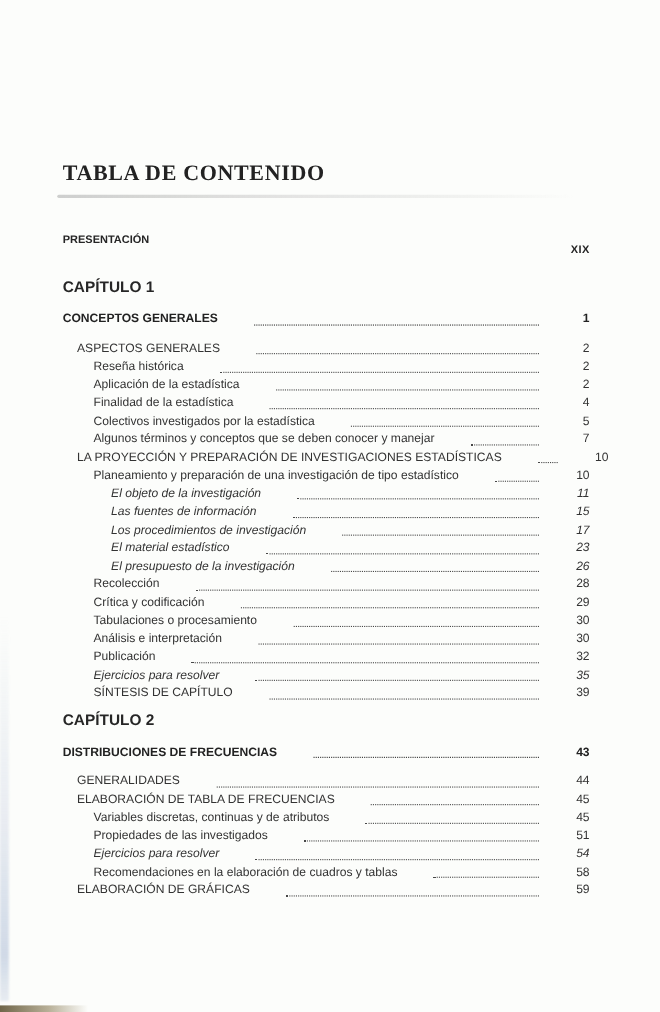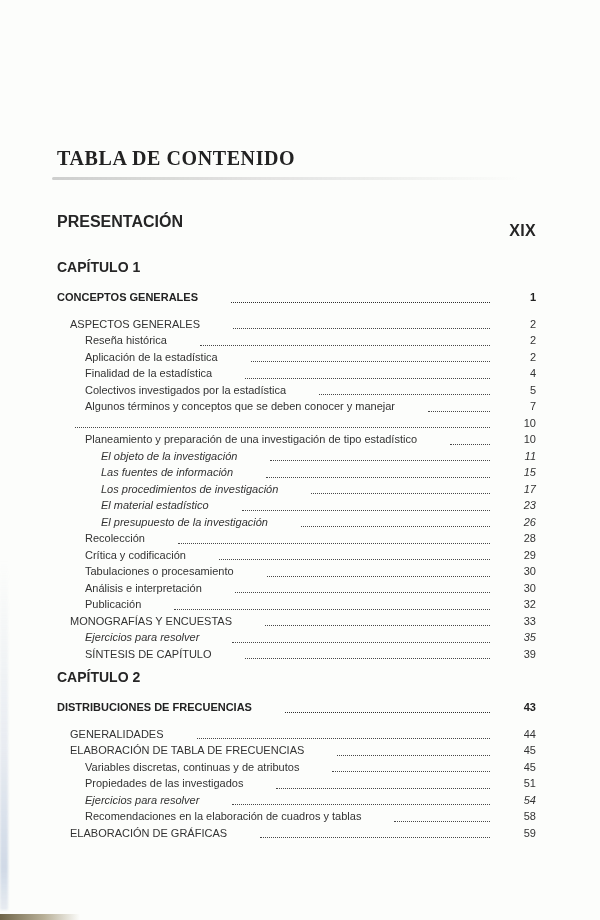--- a/index.html
+++ b/index.html
@@ -32,21 +32,21 @@
     background:linear-gradient(to right,
       rgba(150,150,150,.45), rgba(165,165,165,.28) 45%,
       rgba(175,175,175,.18) 70%, rgba(185,185,185,0));
     border-radius:2px;
     filter:blur(.6px);
   }
   
   .pres-row{
     margin-top:45px;
     display:flex;justify-content:space-between;align-items:flex-start;
-    font-size:16px;font-weight:700;color:#262626;
+    font-size:10px;font-weight:700;color:#262626;
   }
   .pres-page{transform:translateY(9px);letter-spacing:.3px;margin-left:43px;}
   
   .chapter{margin-top:30px;}
   .chapter + .chapter{margin-top:9px;}
   .chapter-heading{
     margin:0 0 16px 0;
     font-size:14px;font-weight:700;color:#262626;line-height:12px;
   }
   
@@ -136,20 +136,21 @@
     <span class="pg">5</span>
   </div>
 
   <div class="row s-sub">
     <span class="lbl">Algunos términos y conceptos que se deben conocer y manejar</span>
     <span class="leader"></span>
     <span class="pg">7</span>
   </div>
 
   <div class="row s-section">
+    <span class="lbl">LA PROYECCIÓN Y PREPARACIÓN DE INVESTIGACIONES ESTADÍSTICAS</span>
     <span class="leader"></span>
     <span class="pg">10</span>
   </div>
 
   <div class="row s-sub">
     <span class="lbl">Planeamiento y preparación de una investigación de tipo estadístico</span>
     <span class="leader"></span>
     <span class="pg">10</span>
   </div>
 
@@ -206,25 +207,20 @@
     <span class="leader"></span>
     <span class="pg">30</span>
   </div>
 
   <div class="row s-sub">
     <span class="lbl">Publicación</span>
     <span class="leader"></span>
     <span class="pg">32</span>
   </div>
 
-  <div class="row s-section">
-    <span class="lbl">MONOGRAFÍAS Y ENCUESTAS</span>
-    <span class="leader"></span>
-    <span class="pg">33</span>
-  </div>
 
   <div class="row s-subitalic">
     <span class="lbl">Ejercicios para resolver</span>
     <span class="leader"></span>
     <span class="pg">35</span>
   </div>
 
   <div class="row s-subcaps">
     <span class="lbl">SÍNTESIS DE CAPÍTULO</span>
     <span class="leader"></span>

